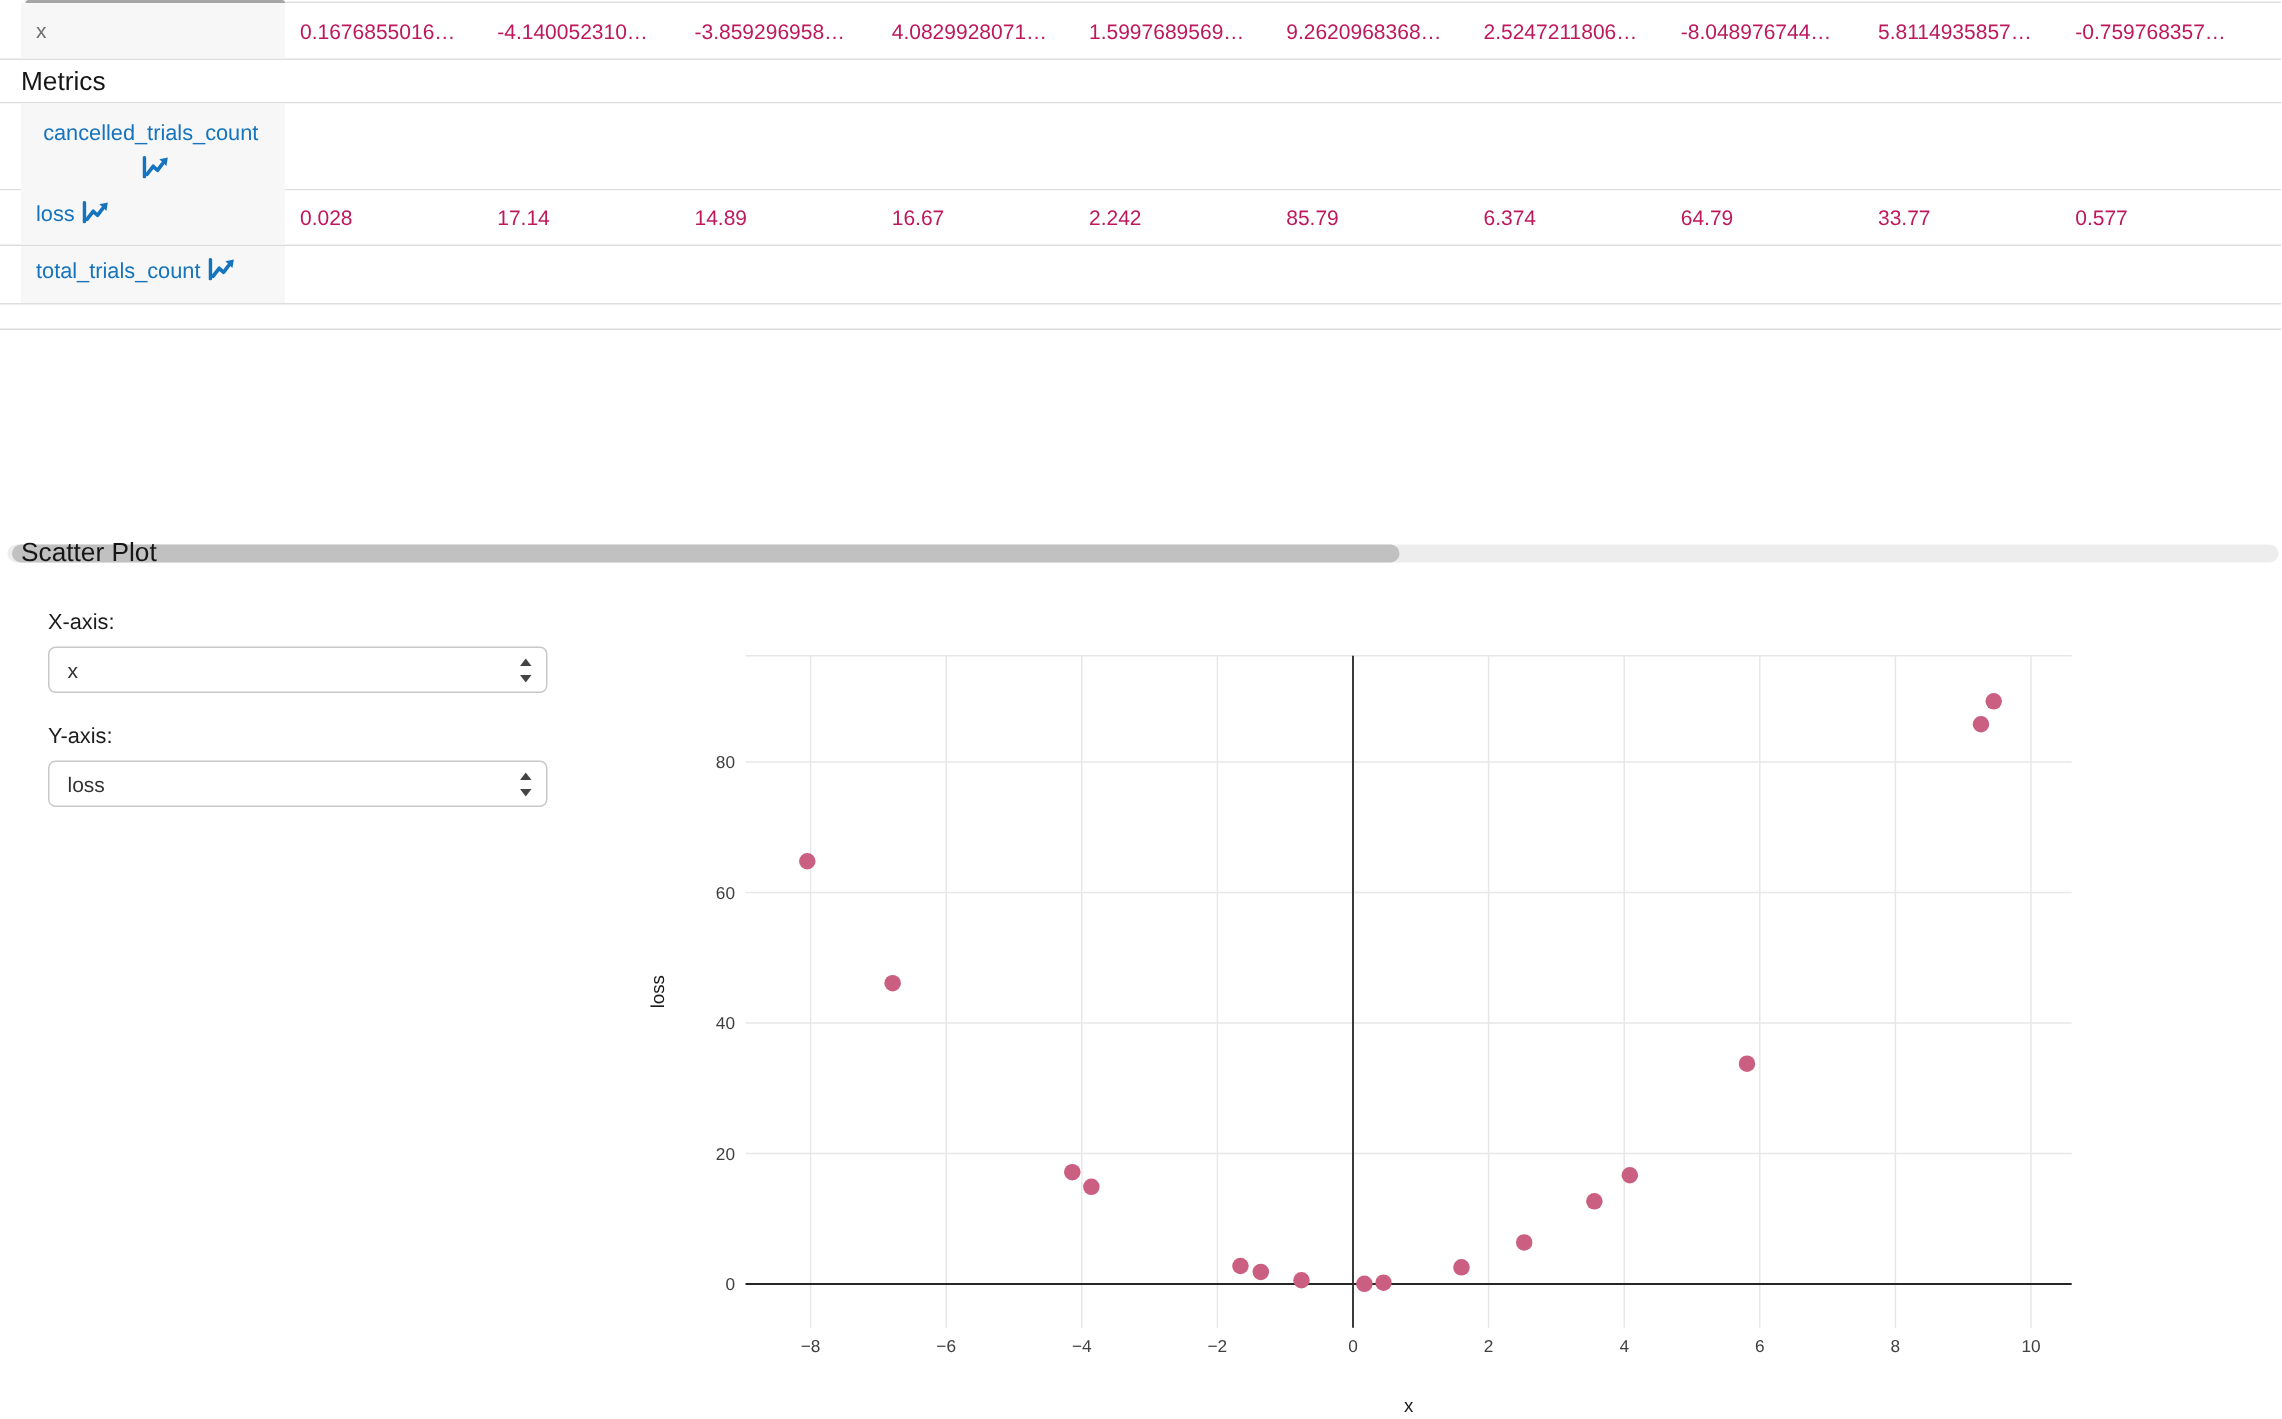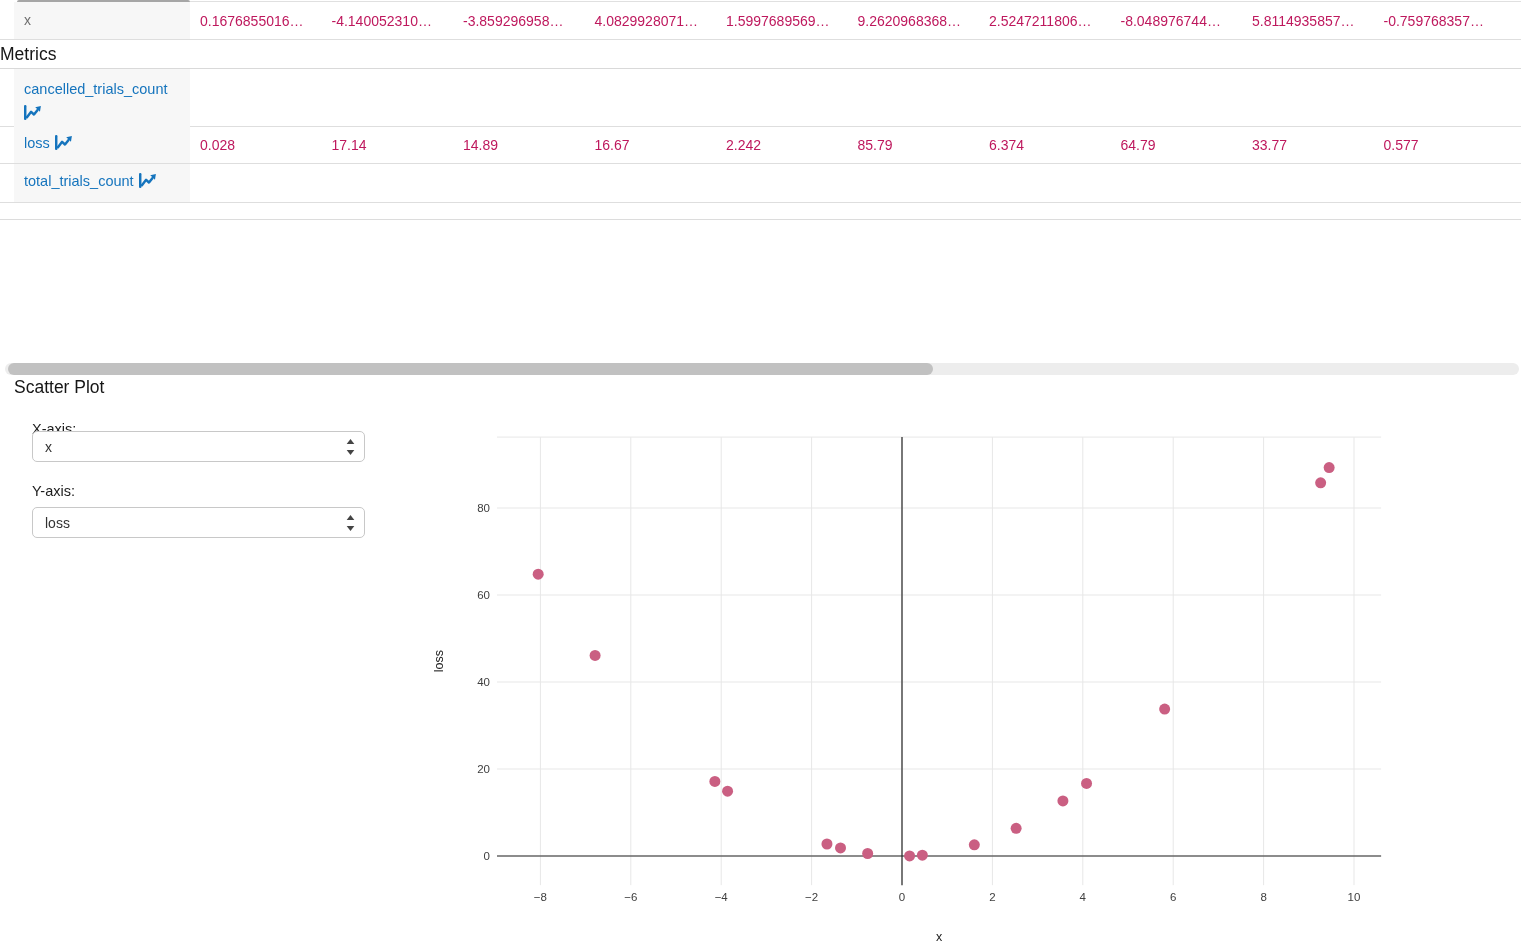--- a/index.html
+++ b/index.html
@@ -14,39 +14,39 @@
   
   .tbl { position:absolute; left:0; top:2px; width:1521px; }
   .row { display:grid; grid-template-columns:176px repeat(10,131.5px); padding-left:14px;
          border-bottom:1px solid #dedede; align-items:center; background:#fff; }
   .row .label-cell { background:#f7f7f7; height:100%; display:flex; align-items:center;
                      padding:0 8px 0 10px; flex-wrap:wrap; line-height:1.5; }
   .row.multiline .label-cell { display:block; padding-top:8px; }
   .param-row { height:38px; }
   .param-label { color:#6f6f6f; font-size:14px; }
   .cell { color:#be185d; font-size:14px; padding-left:10px; white-space:nowrap; overflow:hidden; }
-  .section-heading { height:29px; display:flex; align-items:center; 
+  .section-heading { height:29px; display:flex; align-items:center; padding-left:14px;
                      font-size:17.5px; color:#161616; border-bottom:1px solid #d9d9d9; }
   .metric-link { color:#1574bd; font-size:14.5px; text-decoration:none; cursor:pointer; }
   .metric-link .txt { margin-right:5px; }
   .chart-ico { display:inline-block; vertical-align:-2px; color:#1574bd; }
-  .r-h39 { height:39px; } .r-h58 { height:58px; } .r-h38 { height:38px; }
+  .r-h39 { height:39px; } .r-h58 { height:58px;text-align:center; } .r-h38 { height:38px; }
   .r-h37 { height:37px; } .r-h59 { height:59px; }
   .tbl-bottom { height:17px; border-bottom:1px solid #dcdcdc; }
 
   
   .hscroll-track { position:absolute; left:5px; top:363px; width:1514px; height:12px;
                    background:#ededed; border-radius:6px; }
   .hscroll-thumb { position:absolute; left:3px; top:0; width:925px; height:12px;
                    background:#c1c1c1; border-radius:6px; }
 
   
-  .scatter-heading { position:absolute; left:14px; top:377px; font-size:17.5px; color:#161616; }
+  .scatter-heading { position:absolute; left:14px; top:358px; font-size:17.5px; color:#161616; }
   .axis-label { position:absolute; left:32px; font-size:14.5px; color:#1c1c1c; }
-  .xaxis-label { top:421px; } .yaxis-label { top:483px; }
+  .xaxis-label { top:407px; } .yaxis-label { top:483px; }
   .select { position:absolute; left:32px; width:333px; height:31px; border:1px solid #c8c8c8;
             border-radius:5px; background:#fff; display:flex; align-items:center;
             padding:0 28px 0 12px; font-size:14px; color:#333; cursor:default; }
   .select-x { top:431px; } .select-y { top:507px; }
   .select .arrows { position:absolute; right:9px; top:7px; }
 
   .chart-wrap { position:absolute; left:420px; top:428px; width:1101px; height:518px; }
   svg text { font-family:"Liberation Sans","DejaVu Sans",sans-serif; }
 </style>
 </head>

